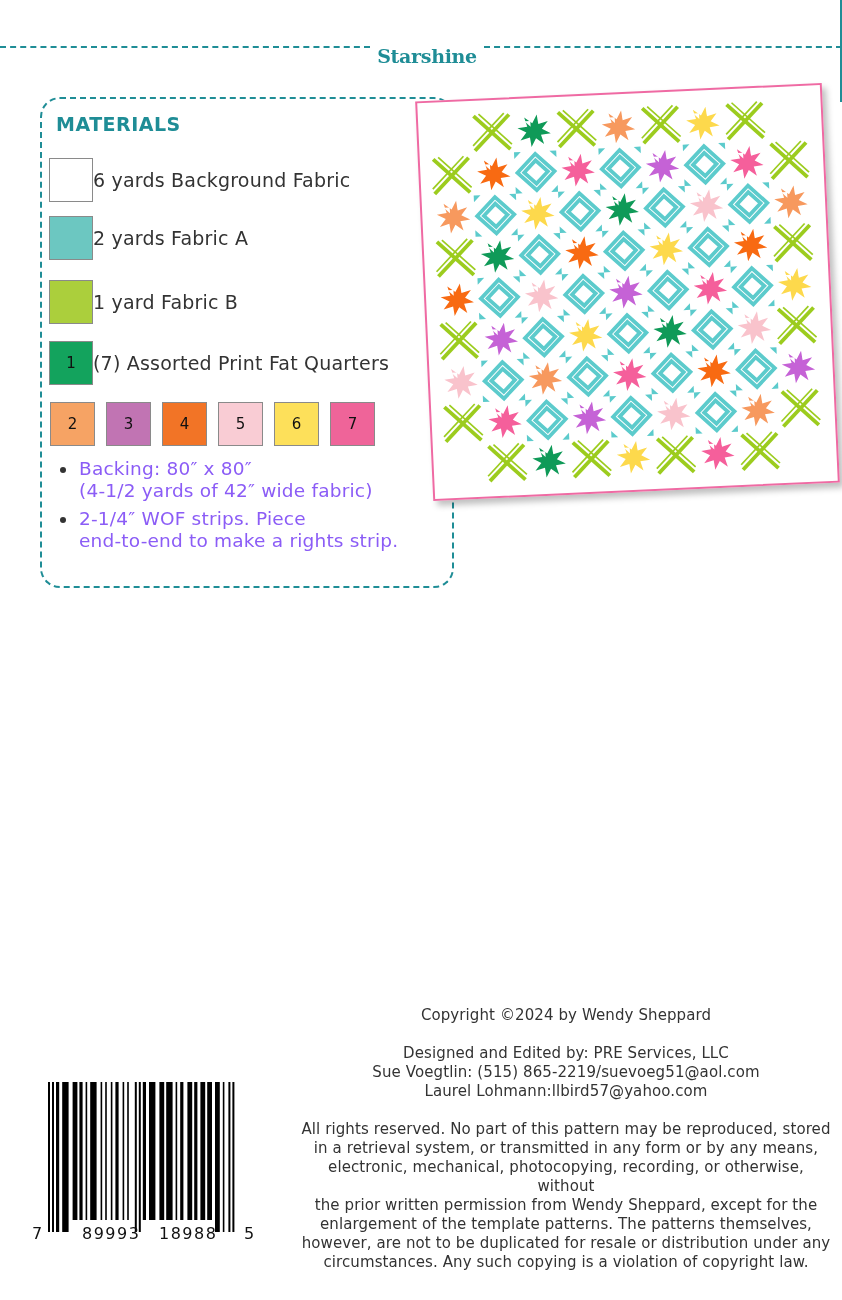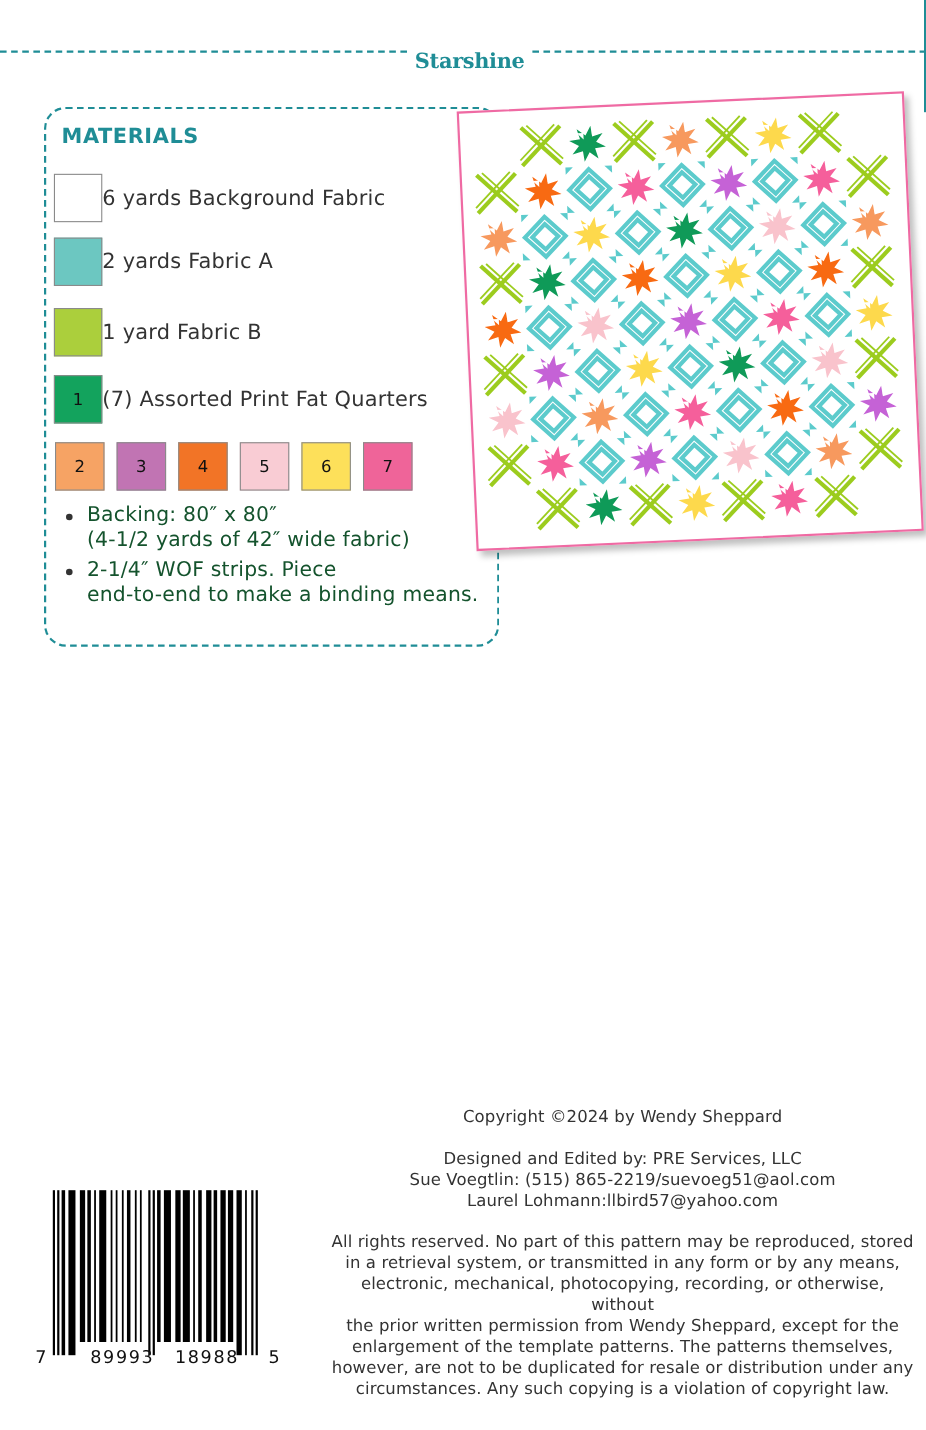--- a/index.html
+++ b/index.html
@@ -21,21 +21,21 @@
 
   .mat-row { position: absolute; left: 49px; display: flex; align-items: center; }
   .swatch { width: 44px; height: 44px; box-sizing: border-box; border: 1px solid #8a8a8a;
             display: flex; align-items: center; justify-content: center; font-size: 15px; color: #111; }
   .mat-label { margin-left: 0; font-size: 19px; color: #333; white-space: nowrap; letter-spacing: 0.2px; }
 
   .swatch-row { position: absolute; left: 50px; top: 402px; display: flex; gap: 11px; }
   .swatch-row .swatch { width: 45px; height: 44px; }
 
   .notes { position: absolute; left: 58px; top: 458px; margin: 0; padding: 0; list-style: none;
-           font-size: 18.5px; line-height: 22px; color: #14532d; letter-spacing: 0.2px; }
+           font-size: 18.5px; line-height: 22px; color: #8b5cf6; letter-spacing: 0.2px; }
   .notes li { position: relative; padding-left: 21px; margin-bottom: 6px; }
   .notes li::before { content: ""; position: absolute; left: 2px; top: 9px; width: 6px; height: 6px;
                       border-radius: 50%; background: #333; }
   .notes .line { display: block; white-space: nowrap; }
 
   .quilt-wrap { position: absolute; left: 424px; top: 92px; width: 407px; height: 400px;
                 transform: rotate(-2.6deg); transform-origin: 50% 50%; }
   .quilt-card { position: absolute; inset: 0; background: #fff; border: 2px solid #ef6aa3;
                 box-shadow: 4px 5px 6px rgba(0,0,0,0.25); }
   .quilt-svg { position: absolute; left: 12px; top: 14px; width: 380px; height: 372px; }
@@ -84,21 +84,21 @@
   <div class="swatch" style="background: rgb(239, 100, 153);">7</div>
 </div>
 
 <ul class="notes">
   <li>
     <span class="line">Backing: 80″ x 80″</span>
     <span class="line">(4-1/2 yards of 42″ wide fabric)</span>
   </li>
   <li>
     <span class="line">2-1/4″ WOF strips. Piece</span>
-    <span class="line">end-to-end to make a binding means.</span>
+    <span class="line">end-to-end to make a rights strip.</span>
   </li>
 </ul>
 
 <div class="quilt-wrap">
   <div class="quilt-card"></div>
   <svg class="quilt-svg" id="quilt-svg" viewBox="0 0 900 900" preserveAspectRatio="none">
       <line x1="108" y1="8" x2="192" y2="92" stroke="#9ccc1e" stroke-width="9"></line>
       <line x1="192" y1="8" x2="108" y2="92" stroke="#9ccc1e" stroke-width="9"></line>
       <line x1="120" y1="4" x2="196" y2="80" stroke="#9ccc1e" stroke-width="4"></line>
       <line x1="180" y1="4" x2="104" y2="80" stroke="#9ccc1e" stroke-width="4"></line>

